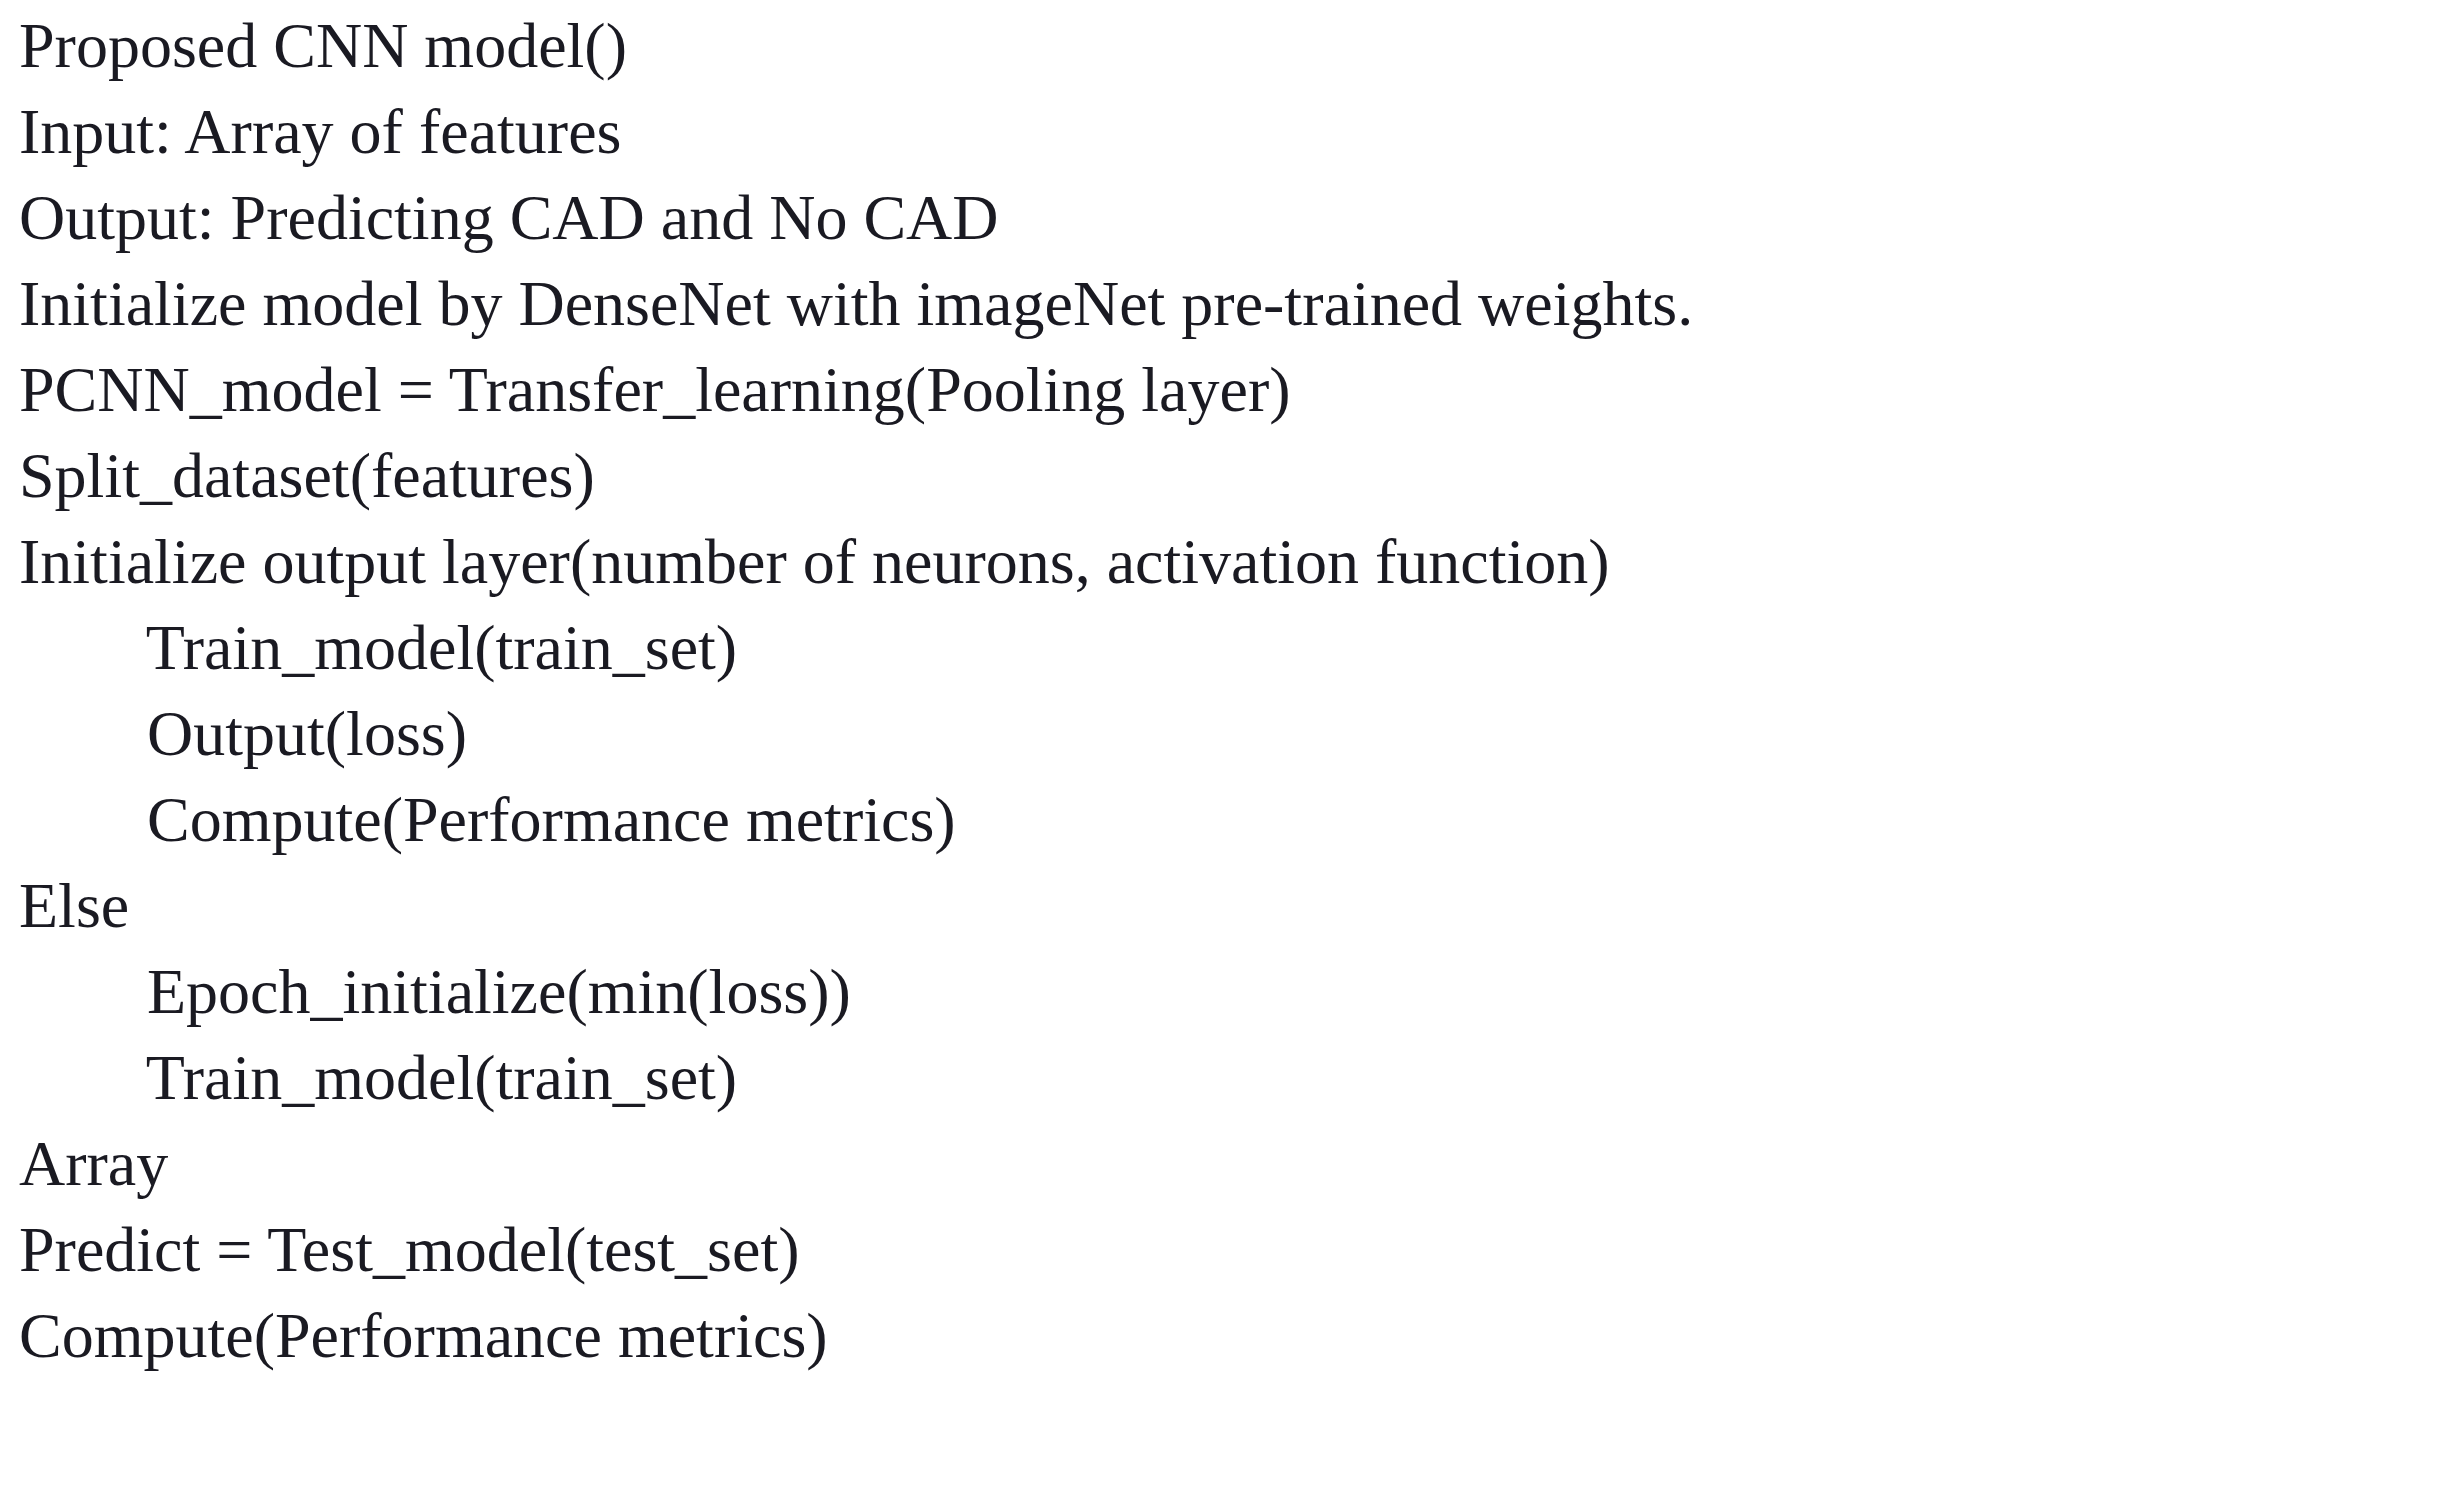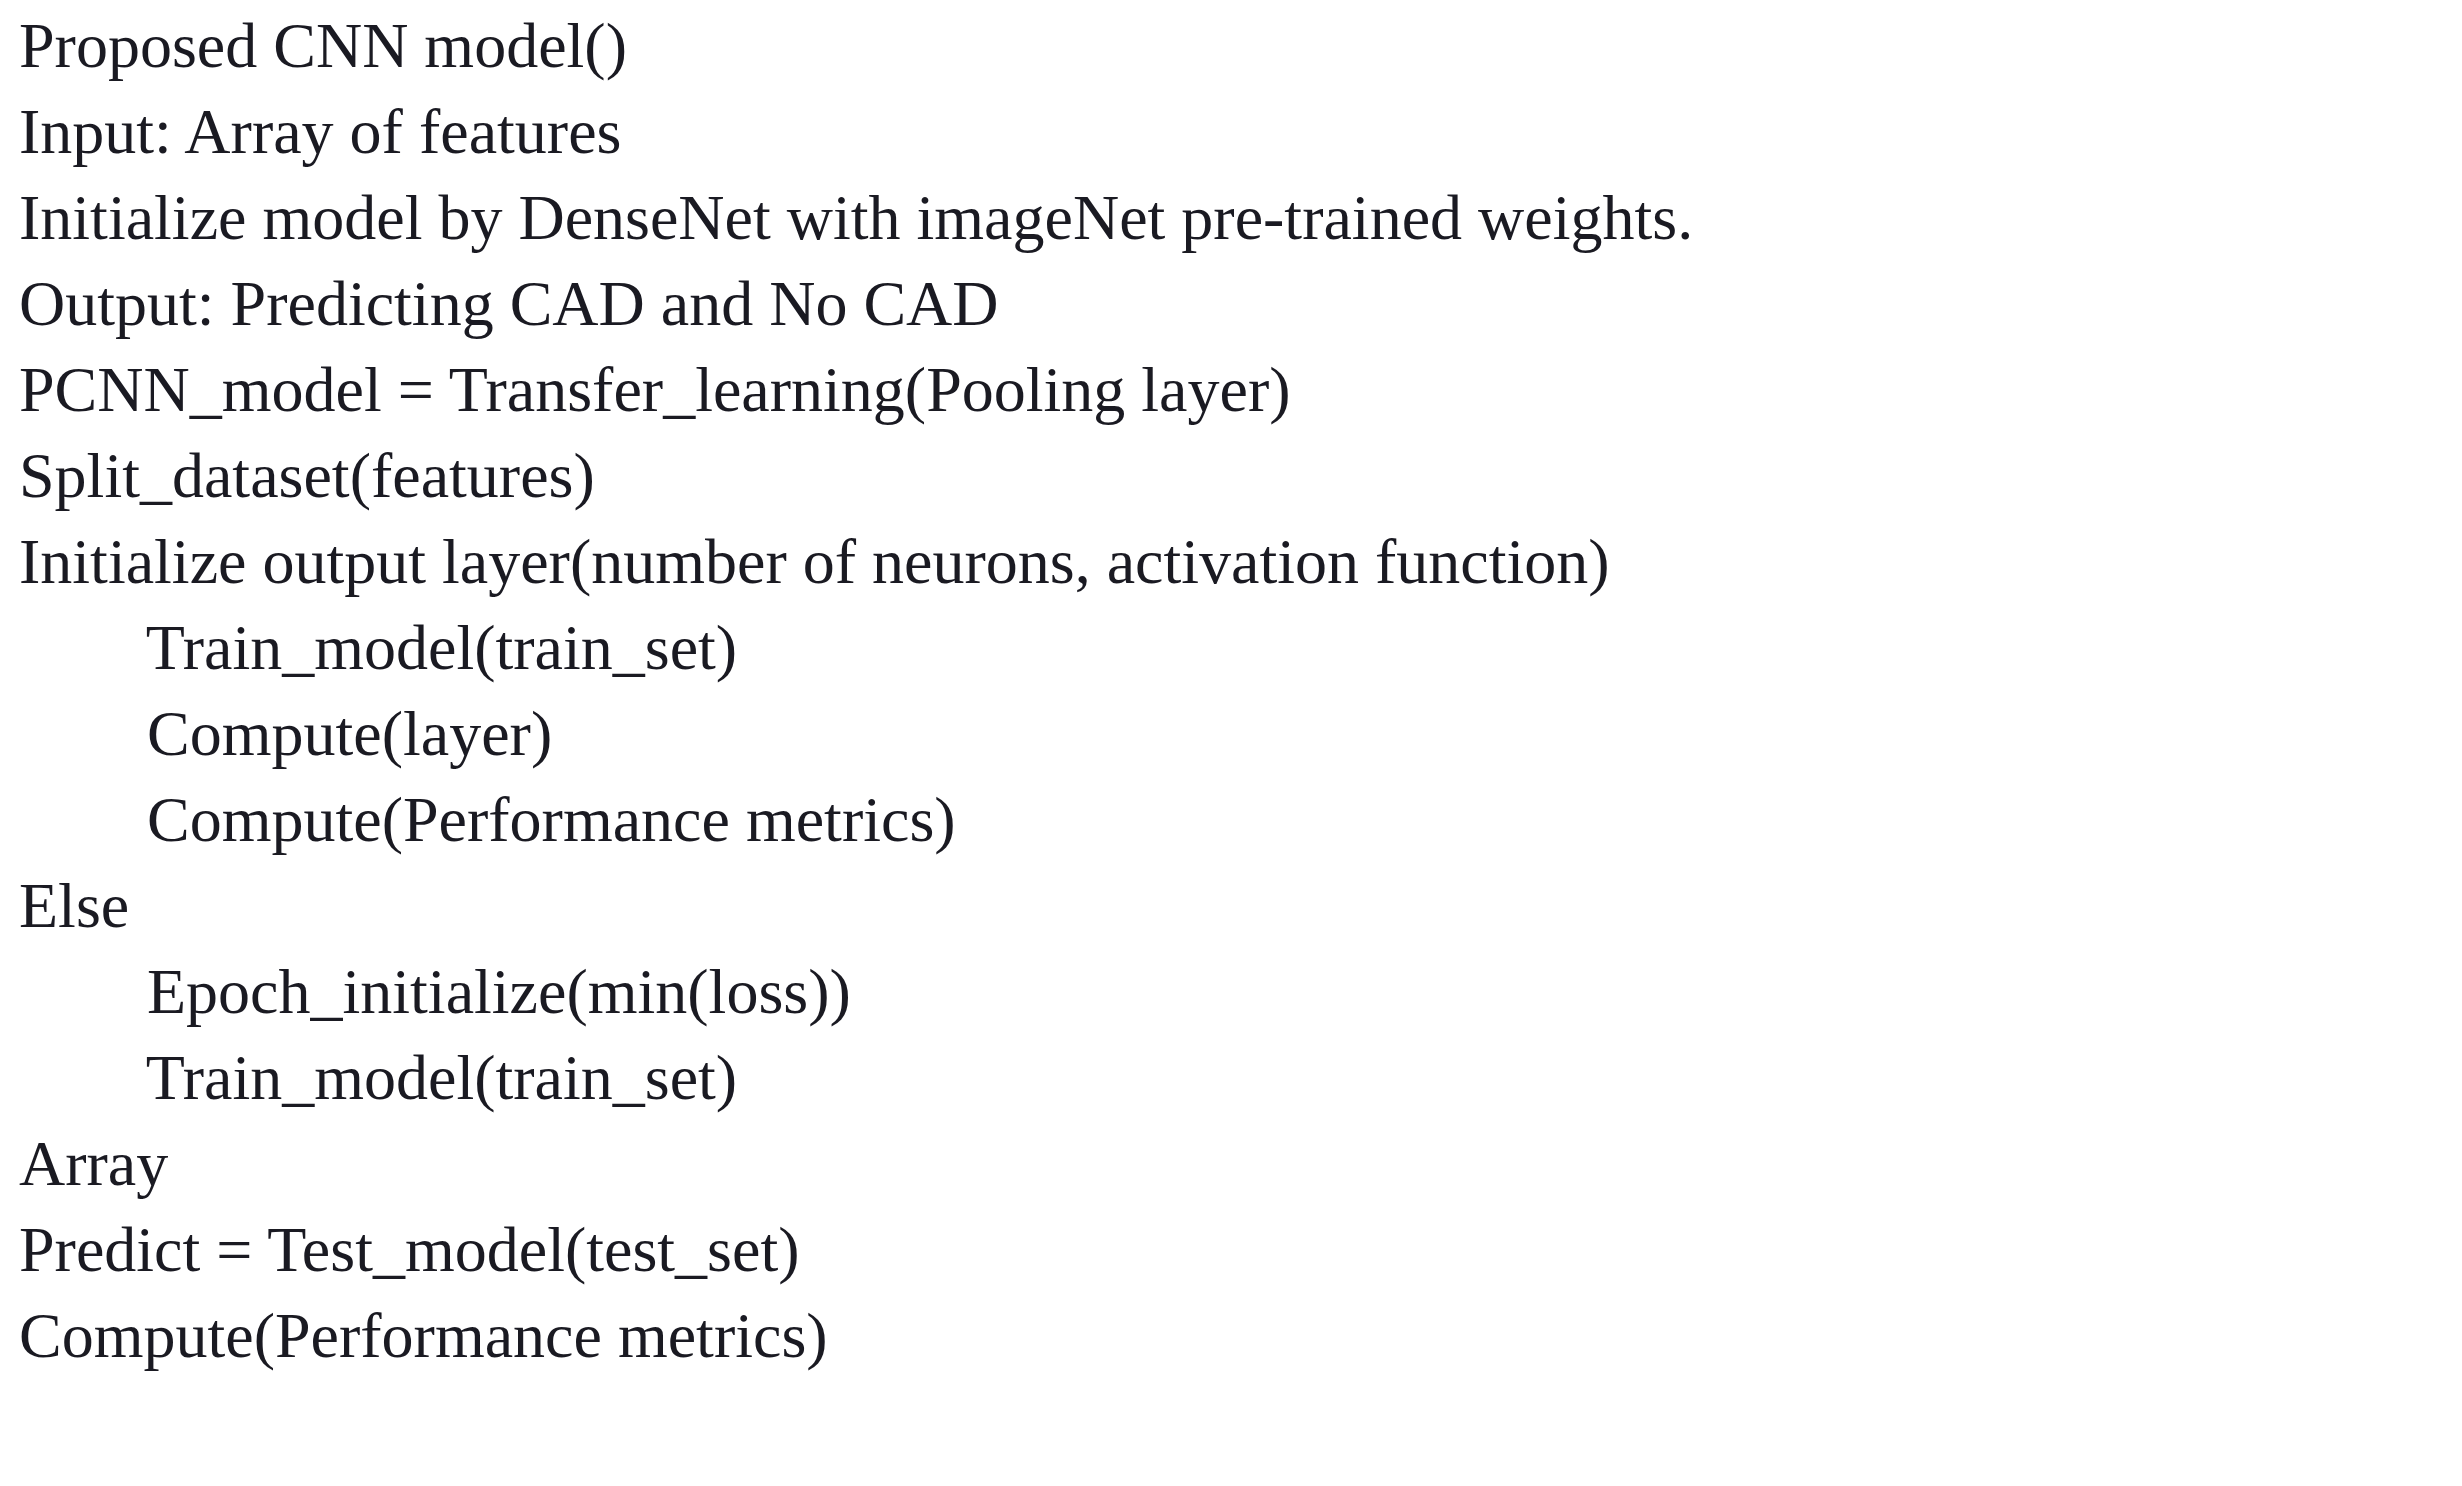--- a/index.html
+++ b/index.html
@@ -45,27 +45,27 @@
   }
 </style>
 </head>
 <body>
 
 <div id="algorithm-block">
   <div class="code-listing">
 
     <div class="code-line">Proposed CNN model()</div>
     <div class="code-line">Input: Array of features</div>
+    <div class="code-line">Output: Predicting CAD and No CAD</div>
     <div class="code-line">Initialize model by DenseNet with imageNet pre-trained weights.</div>
-    <div class="code-line">Output: Predicting CAD and No CAD</div>
     <div class="code-line">PCNN_model = Transfer_learning(Pooling layer)</div>
     <div class="code-line">Split_dataset(features)</div>
     <div class="code-line">Initialize output layer(number of neurons, activation function)</div>
     <div class="code-line">        Train_model(train_set)</div>
-    <div class="code-line">        Compute(layer)</div>
+    <div class="code-line">        Output(loss)</div>
     <div class="code-line">        Compute(Performance metrics)</div>
     <div class="code-line">Else</div>
     <div class="code-line">        Epoch_initialize(min(loss))</div>
     <div class="code-line">        Train_model(train_set)</div>
     <div class="code-line">Array</div>
     <div class="code-line">Predict = Test_model(test_set)</div>
     <div class="code-line">Compute(Performance metrics)</div>
 
   </div>
 </div>

